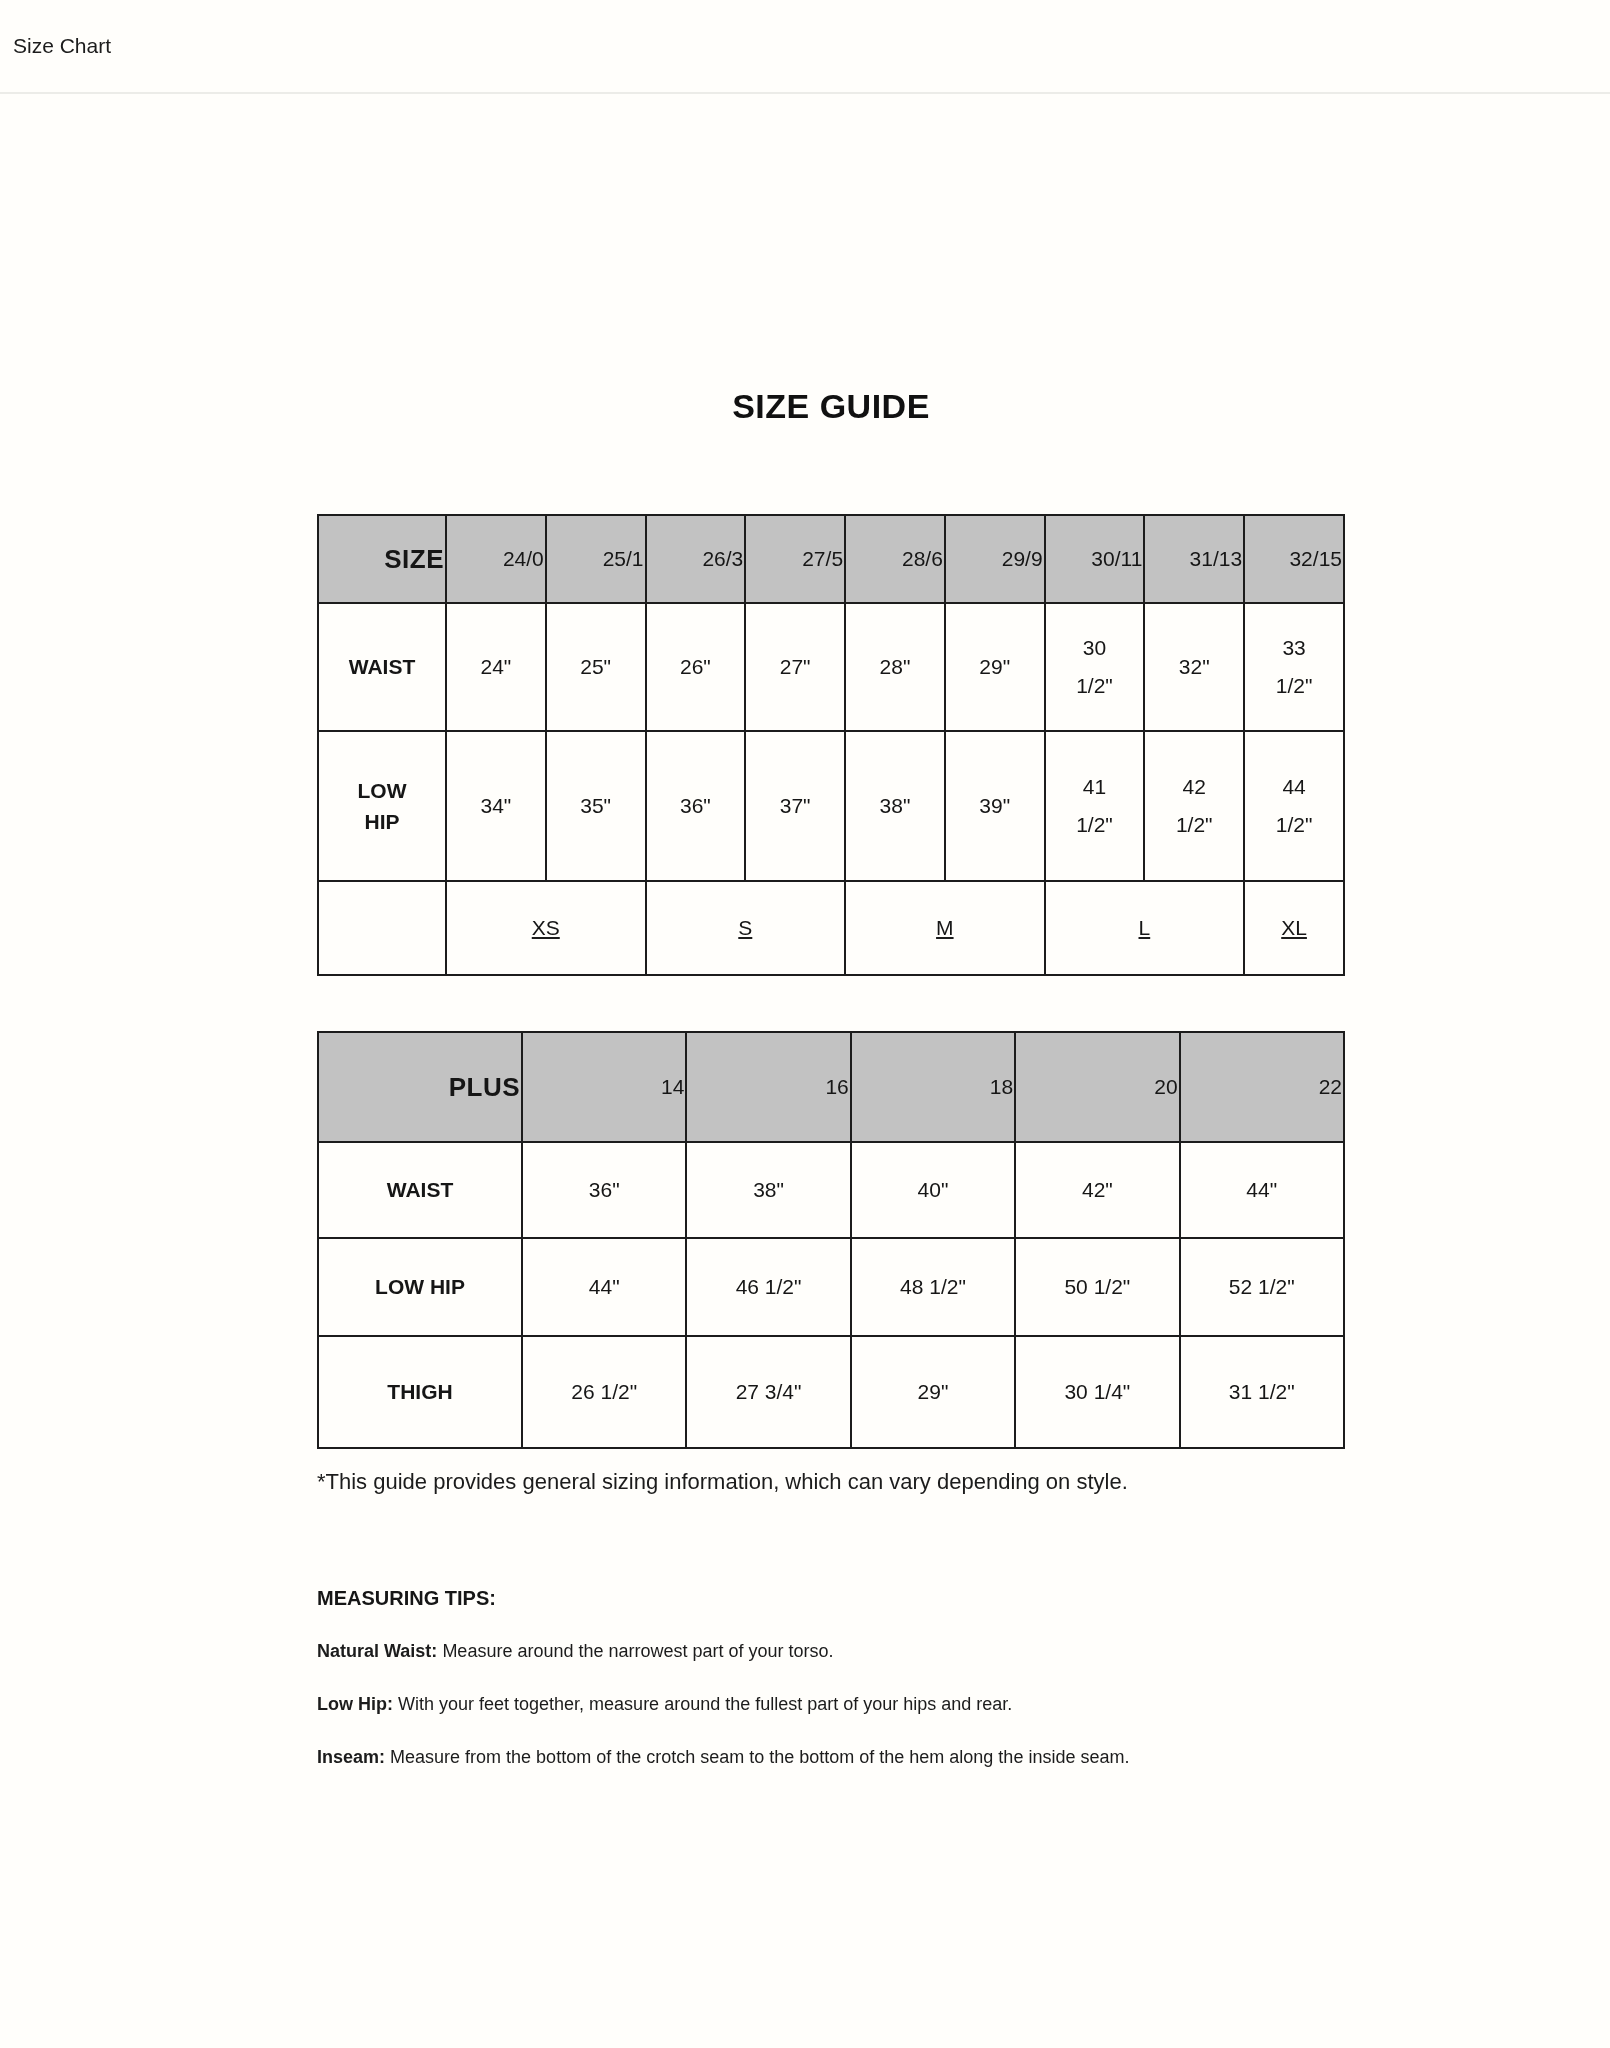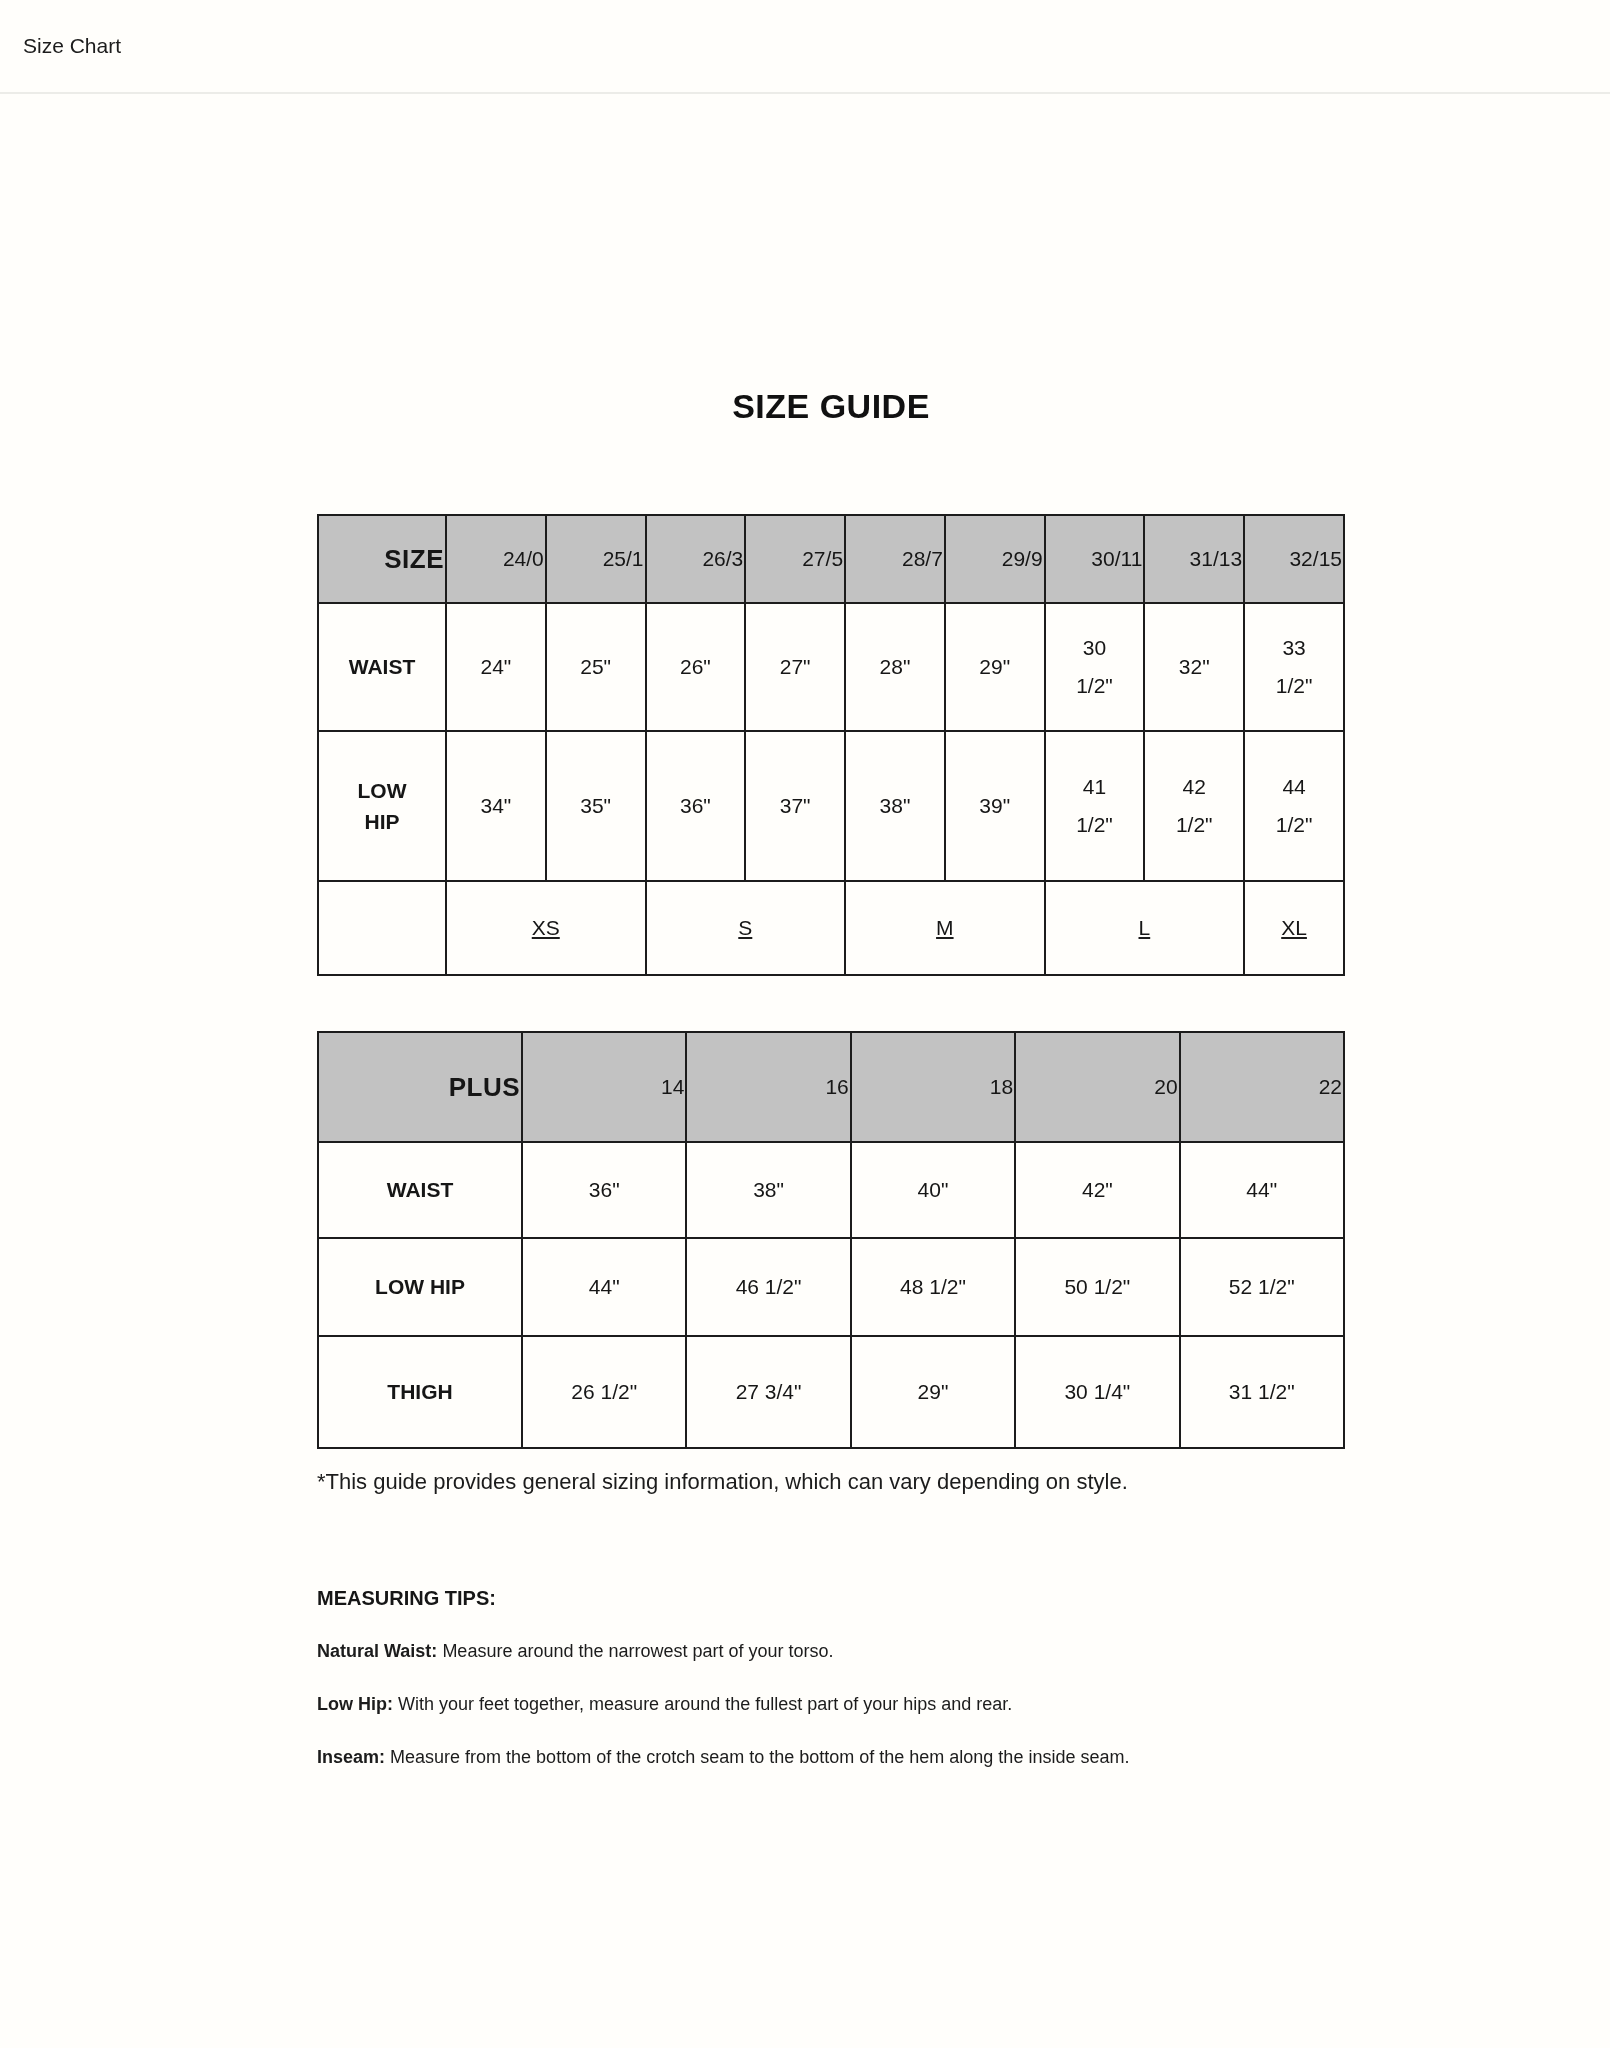--- a/index.html
+++ b/index.html
@@ -9,21 +9,21 @@
     background: var(--page-bg, #fffefb);
     font-family: "Liberation Sans", sans-serif;
     color: var(--text, #1c1c1c);
     overflow: hidden;
   }
   .page-header {
     height: 94px;
     border-bottom: 2px solid var(--divider, #ecece8);
     display: flex;
     align-items: center;
-    padding-left: 23px;
+    padding-left: 13px;
     box-sizing: border-box;
   }
   .page-title {
     font-size: 21px;
     color: #1c1c1c;
   }
   .content {
     margin-left: 317px;
     width: 1028px;
   }
@@ -121,21 +121,21 @@
         <col>
         <col>
     </colgroup>
     <tbody>
         <tr class="head-row r-head">
       <th class="corner">SIZE</th>
       <th>24/0</th>
       <th>25/1</th>
       <th>26/3</th>
       <th>27/5</th>
-      <th>28/7</th>
+      <th>28/6</th>
       <th>29/9</th>
       <th>30/11</th>
       <th>31/13</th>
       <th>32/15</th>
     </tr>
     <tr class="r-waist">
       <th class="rowlabel">WAIST</th>
       <td class="val">24"</td>
       <td class="val">25"</td>
       <td class="val">26"</td>

